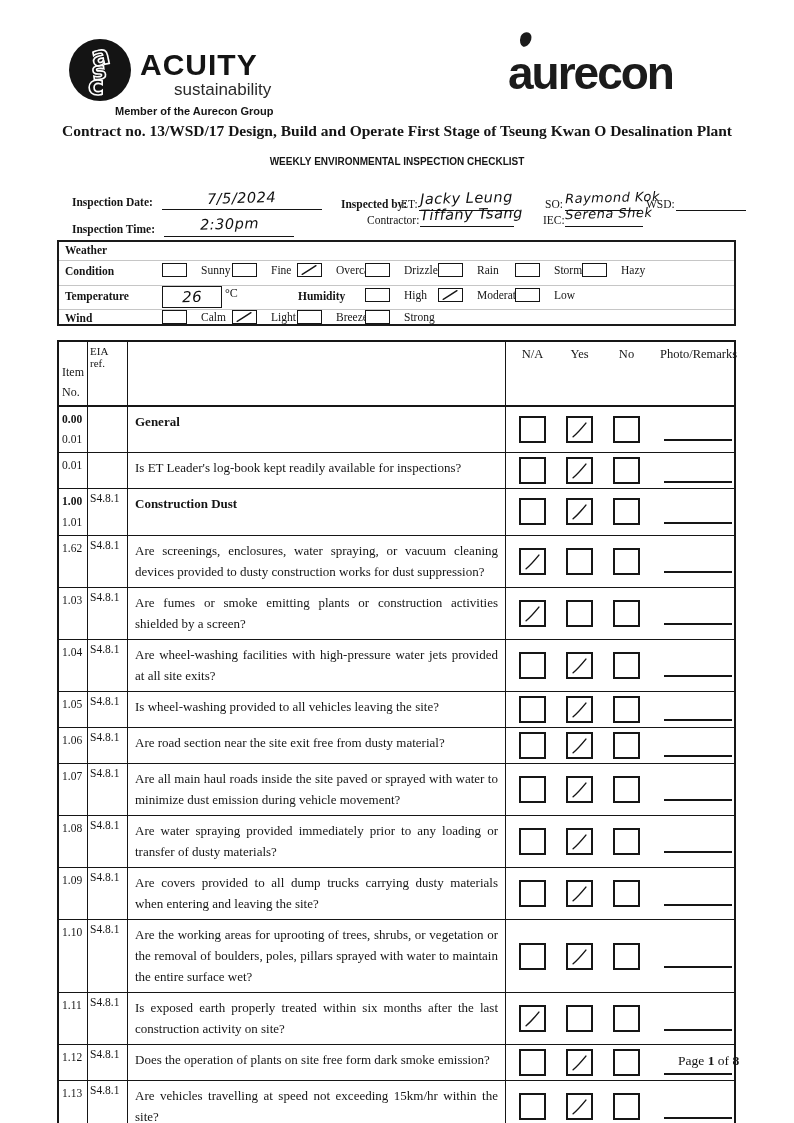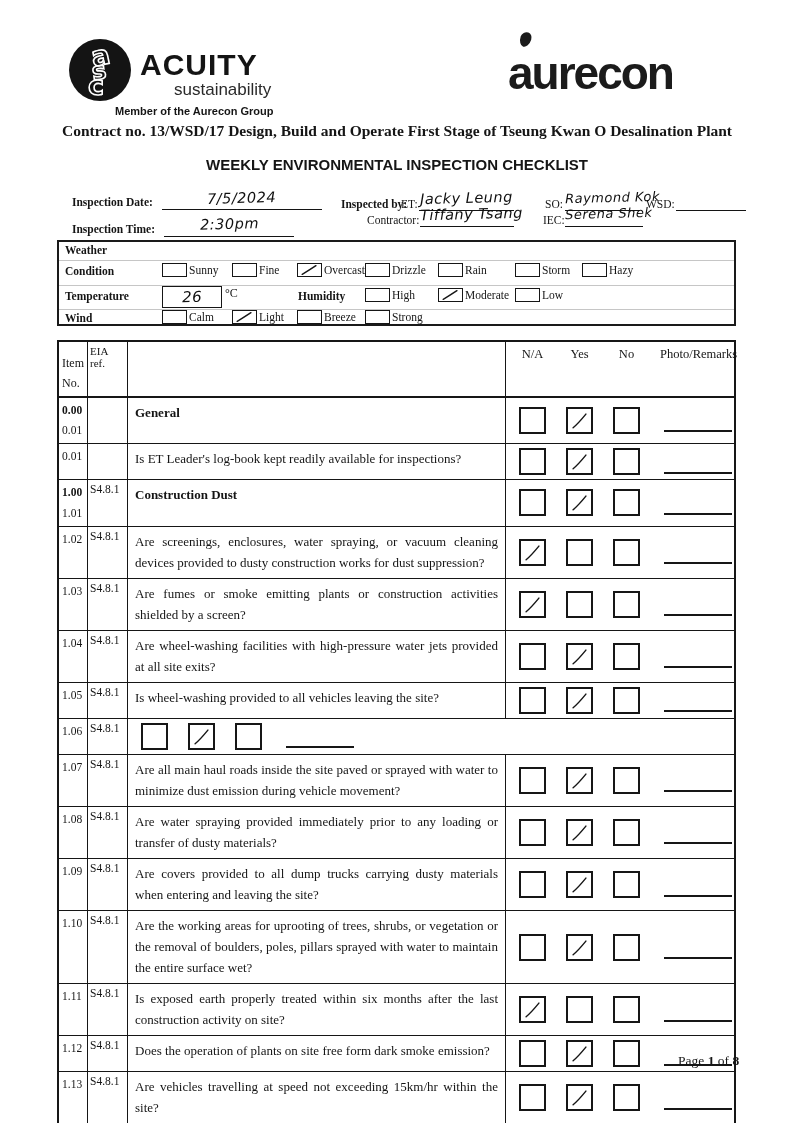--- a/index.html
+++ b/index.html
@@ -34,21 +34,21 @@
     position: absolute; left: 12px; top: -14px; width: 11px; height: 15px;
     background: #1b1b1b; border-radius: 55% 45% 50% 50% / 40% 40% 60% 60%;
     transform: rotate(18deg);
   }
   .contract-title {
     position: absolute; left: 0; top: 122px; width: 100%;
     text-align: center; font-weight: 700; font-size: 15.5px;
   }
   .form-title {
     position: absolute; left: 0; top: 156px; width: 100%; text-align: center;
-    font-family: "Liberation Sans", sans-serif; font-weight: 700; font-size: 15px;
+    font-family: "Liberation Sans", sans-serif; font-weight: 700; font-size: 10px;
   }
 
   
   .fields { position: absolute; left: 12px; top: 190px; width: 794px; height: 48px; font-size: 11.5px; }
   .flabel { font-weight: 700; }
   .fline { display: inline-block; border-bottom: 1.4px solid #141414; vertical-align: bottom; }
   .hand {
     font-family: "DejaVu Sans", sans-serif; font-style: italic;
     font-size: 14.5px; letter-spacing: .5px; color: #101010; white-space: nowrap;
     display: inline-block; transform: rotate(-1.5deg);
@@ -62,21 +62,21 @@
   }
   .wsep { position: absolute; left: 0; right: 0; height: 1px; background: #c6c6c6; }
   .wtitle { position: absolute; left: 6px; top: 2px; font-weight: 700; }
   .wrow-label { position: absolute; left: 6px; font-weight: 700; }
   .wopt { position: absolute; display: flex; align-items: center; }
   .wbox {
     width: 25px; height: 14px; border: 1.7px solid #161616; background: #fff;
     display: inline-block; position: relative; flex: none;
   }
   .wbox svg { position: absolute; inset: 0; width: 100%; height: 100%; }
-  .wlabel { margin-left: 2px; }
+  .wlabel { margin-left: 14px; }
   .temp-box {
     position: absolute; width: 60px; height: 22px; border: 1.8px solid #161616;
     text-align: center;
   }
   .temp-box .hand { font-size: 15px; position: relative; top: 1px; }
   .temp-unit { position: absolute; font-size: 12px; }
 
   
   .ctable {
     position: absolute; left: 57px; top: 340px; width: 679px;
@@ -96,21 +96,21 @@
   .cell-ans { display: flex; align-items: center; padding-left: 13px; }
   .cbox {
     width: 27px; height: 27px; border: 2px solid #161616; background: #fff;
     position: relative; flex: none; margin-right: 20px;
   }
   .cbox svg { position: absolute; inset: 0; width: 100%; height: 100%; }
   .remark-line {
     flex: none; margin-left: 4px; width: 68px; border-bottom: 2px solid #161616;
     align-self: center; transform: translateY(11px);
   }
-  .hdr-item { font-size: 12px; line-height: 1.7; padding-top: 11px; }
+  .hdr-item { font-size: 12px; line-height: 1.7; padding-top: 20px; }
   .hdr-eia { font-size: 11px; padding-top: 3px; }
   .hdr-ans { display: flex; align-items: flex-start; padding-left: 13px; padding-top: 5px; font-size: 12.5px; }
   .hdr-ans .hcol { width: 27px; margin-right: 20px; text-align: center; white-space: nowrap; flex: none; }
   .hdr-ans .hremark { flex: 1; text-align: center; white-space: nowrap; }
 
   .footer { position: absolute; left: 678px; top: 1053px; font-size: 13.5px; }
   .footer b { font-weight: 700; }
 </style>
 </head>
 <body>
@@ -322,21 +322,21 @@
             <svg viewBox="0 0 27 27">
               <path d="M6 22 Q12 17 21 6" stroke="#161616" stroke-width="1.7" fill="none" stroke-linecap="round"></path>
             </svg>
           </span>
           <span class="cbox"></span>
           <span class="remark-line"></span>
         </div>
       </div>
       <div class="trow">
         <div class="cell-item">
-          <div>1.02</div>
+          <div>1.62</div>
         </div>
         <div class="cell-eia">S4.8.1</div>
         <div class="cell-q">
           <div class="qtext">Are screenings, enclosures, water spraying, or vacuum cleaning devices provided to dusty construction works for dust suppression?</div>
         </div>
         <div class="cell-ans">
           <span class="cbox">
             <svg viewBox="0 0 27 27">
               <path d="M6 22 Q12 17 21 6" stroke="#161616" stroke-width="1.7" fill="none" stroke-linecap="round"></path>
             </svg>
@@ -401,20 +401,23 @@
           </span>
           <span class="cbox"></span>
           <span class="remark-line"></span>
         </div>
       </div>
       <div class="trow">
         <div class="cell-item">
           <div>1.06</div>
         </div>
         <div class="cell-eia">S4.8.1</div>
+        <div class="cell-q">
+          <div class="qtext">Are road section near the site exit free from dusty material?</div>
+        </div>
         <div class="cell-ans">
           <span class="cbox"></span>
           <span class="cbox">
             <svg viewBox="0 0 27 27">
               <path d="M6 22 Q12 17 21 6" stroke="#161616" stroke-width="1.7" fill="none" stroke-linecap="round"></path>
             </svg>
           </span>
           <span class="cbox"></span>
           <span class="remark-line"></span>
         </div>

